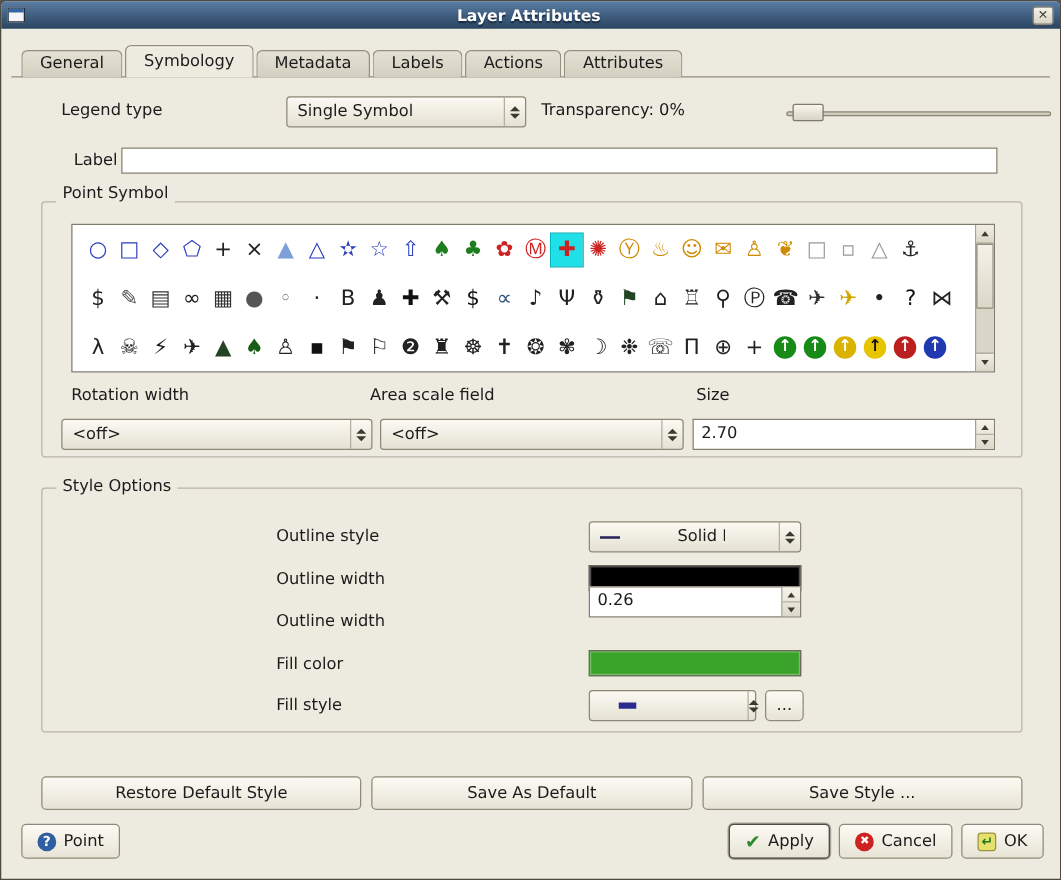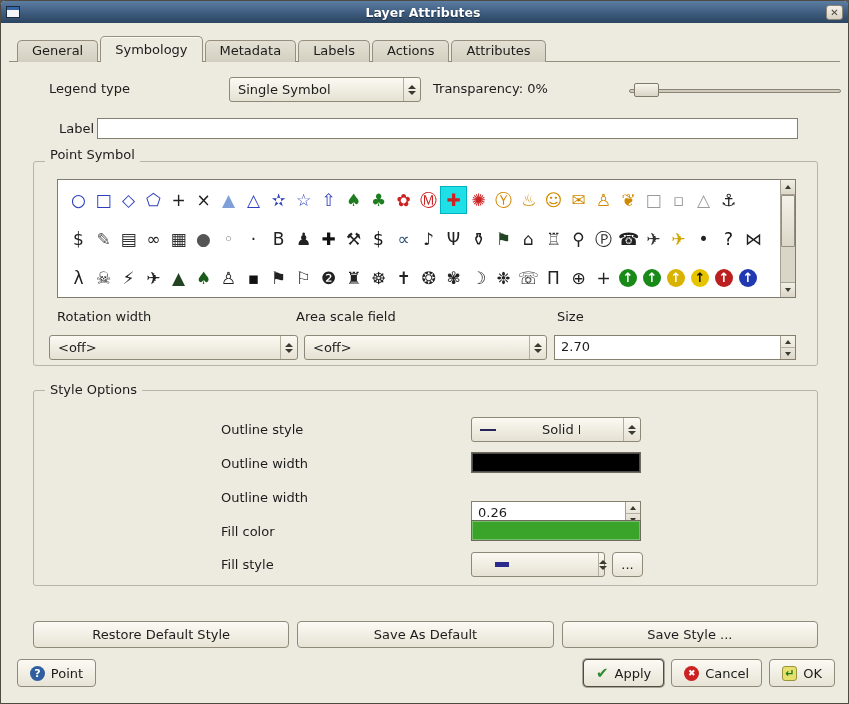--- a/index.html
+++ b/index.html
@@ -293,21 +293,21 @@
     <span class="combo-arrows">
         <i class="arr-up"></i>
         <i class="arr-dn"></i>
       </span>
   </div>
 
   <span class="lbl" style="top:455px;left:220px;">Outline width</span>
   <div class="color-btn" style="top: 451px; left: 470px; width: 170px; height: 21px; background: rgb(0, 0, 0);"></div>
 
   <span class="lbl" style="top:489px;left:220px;">Outline width</span>
-  <div class="spin" style="top:500px;left:470px;width:170px;height:25px;">
+  <div class="spin" style="top:468px;left:470px;width:170px;height:25px;">
     <span class="spin-value">0.26</span>
     <span class="spin-btns">
       <span class="spin-btn">
           <i class="arr-up"></i>
         </span>
       <span class="spin-btn">
           <i class="arr-dn"></i>
         </span>
     </span>
   </div>

